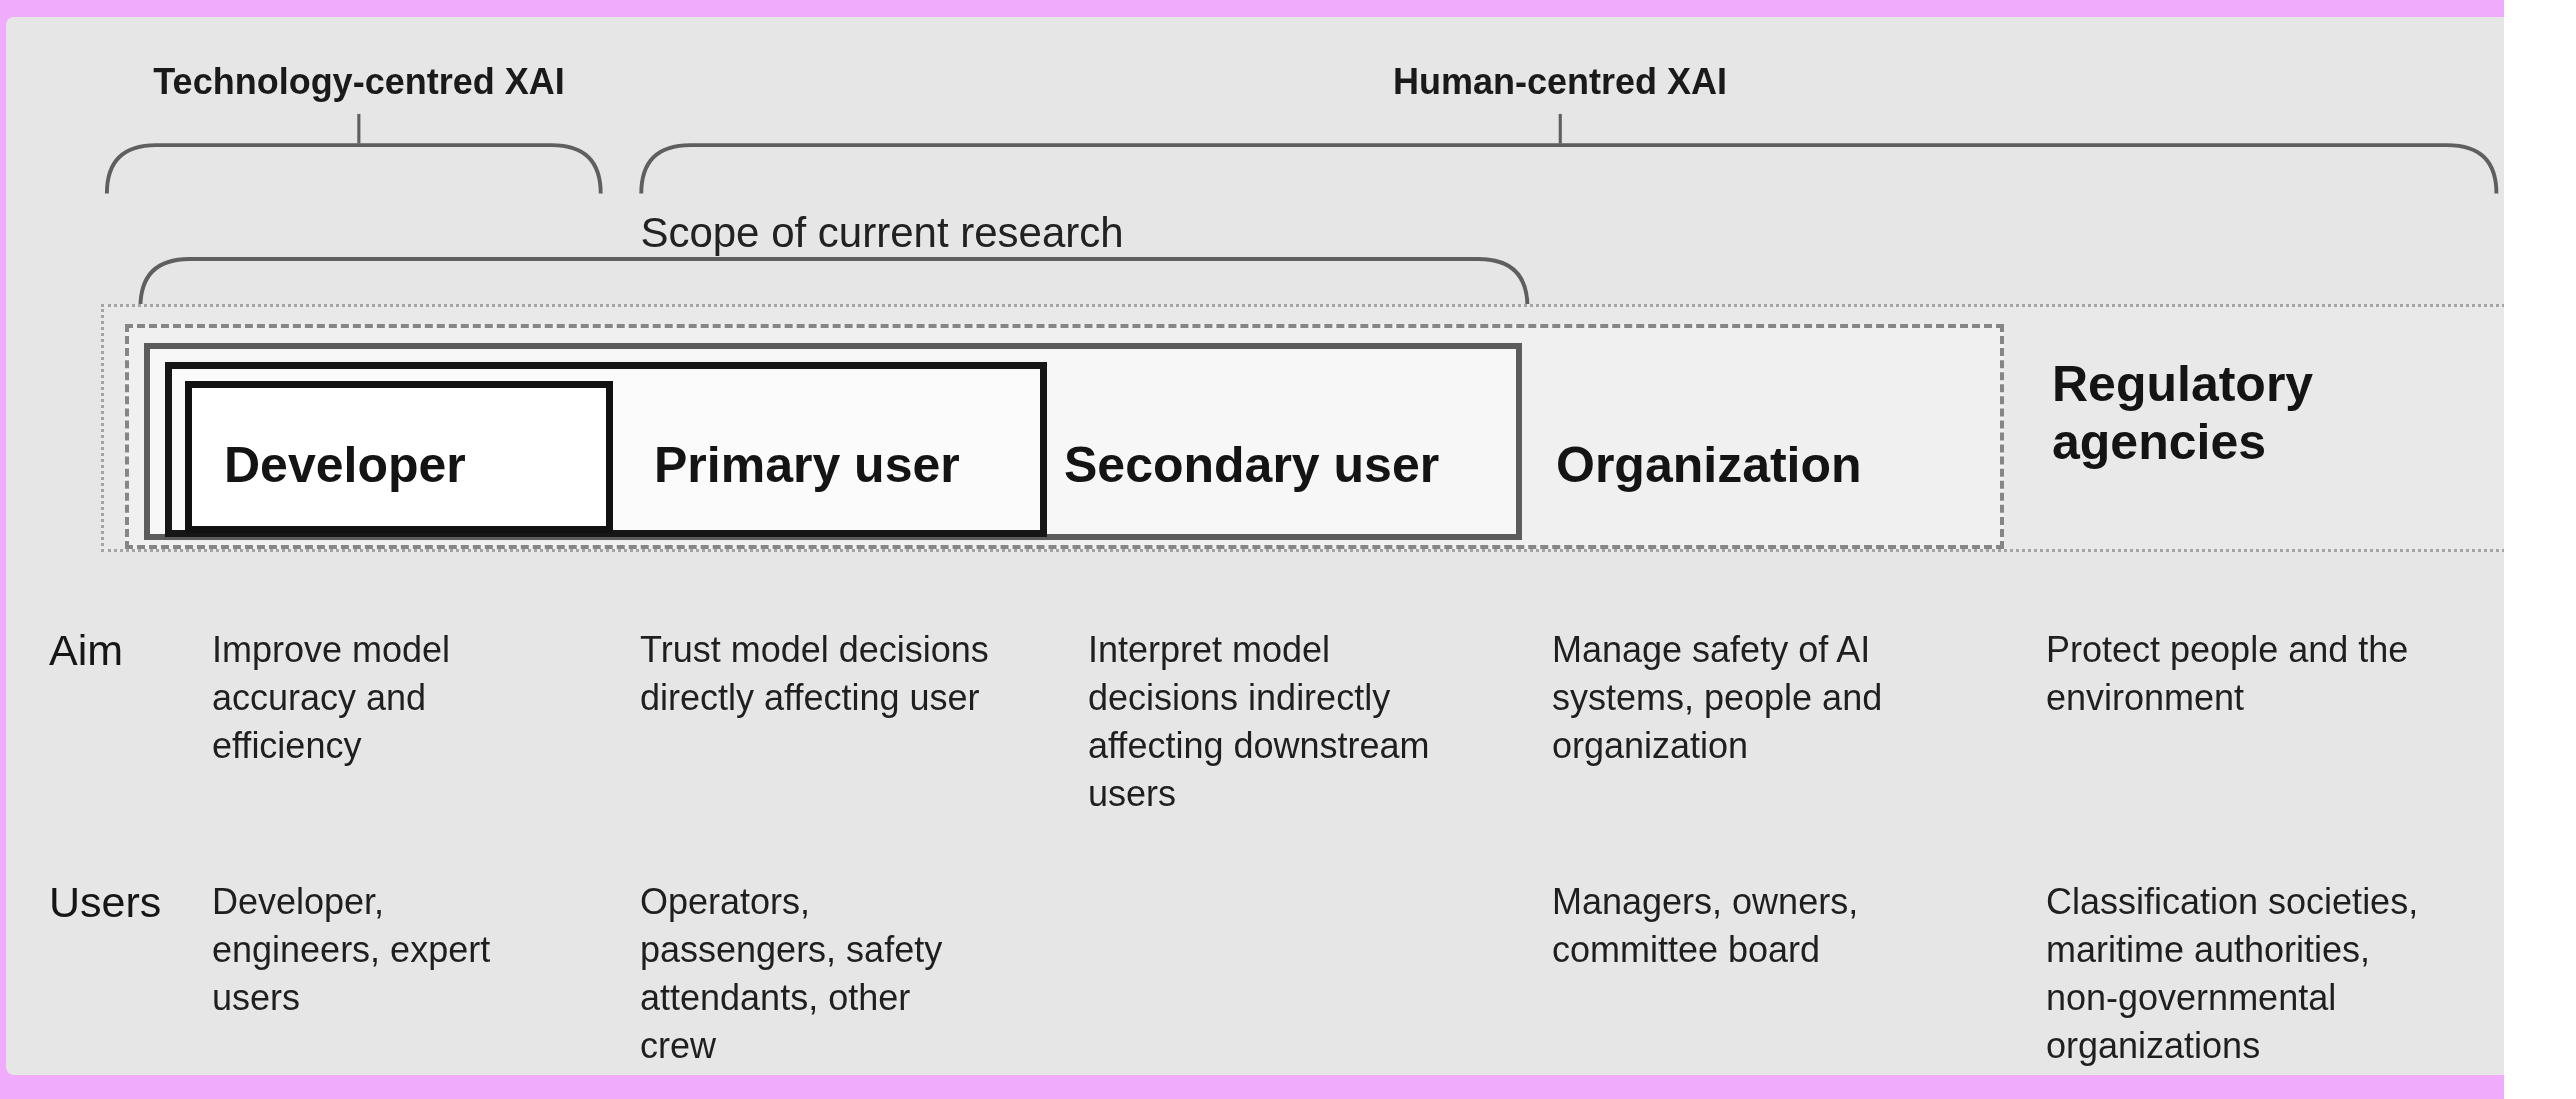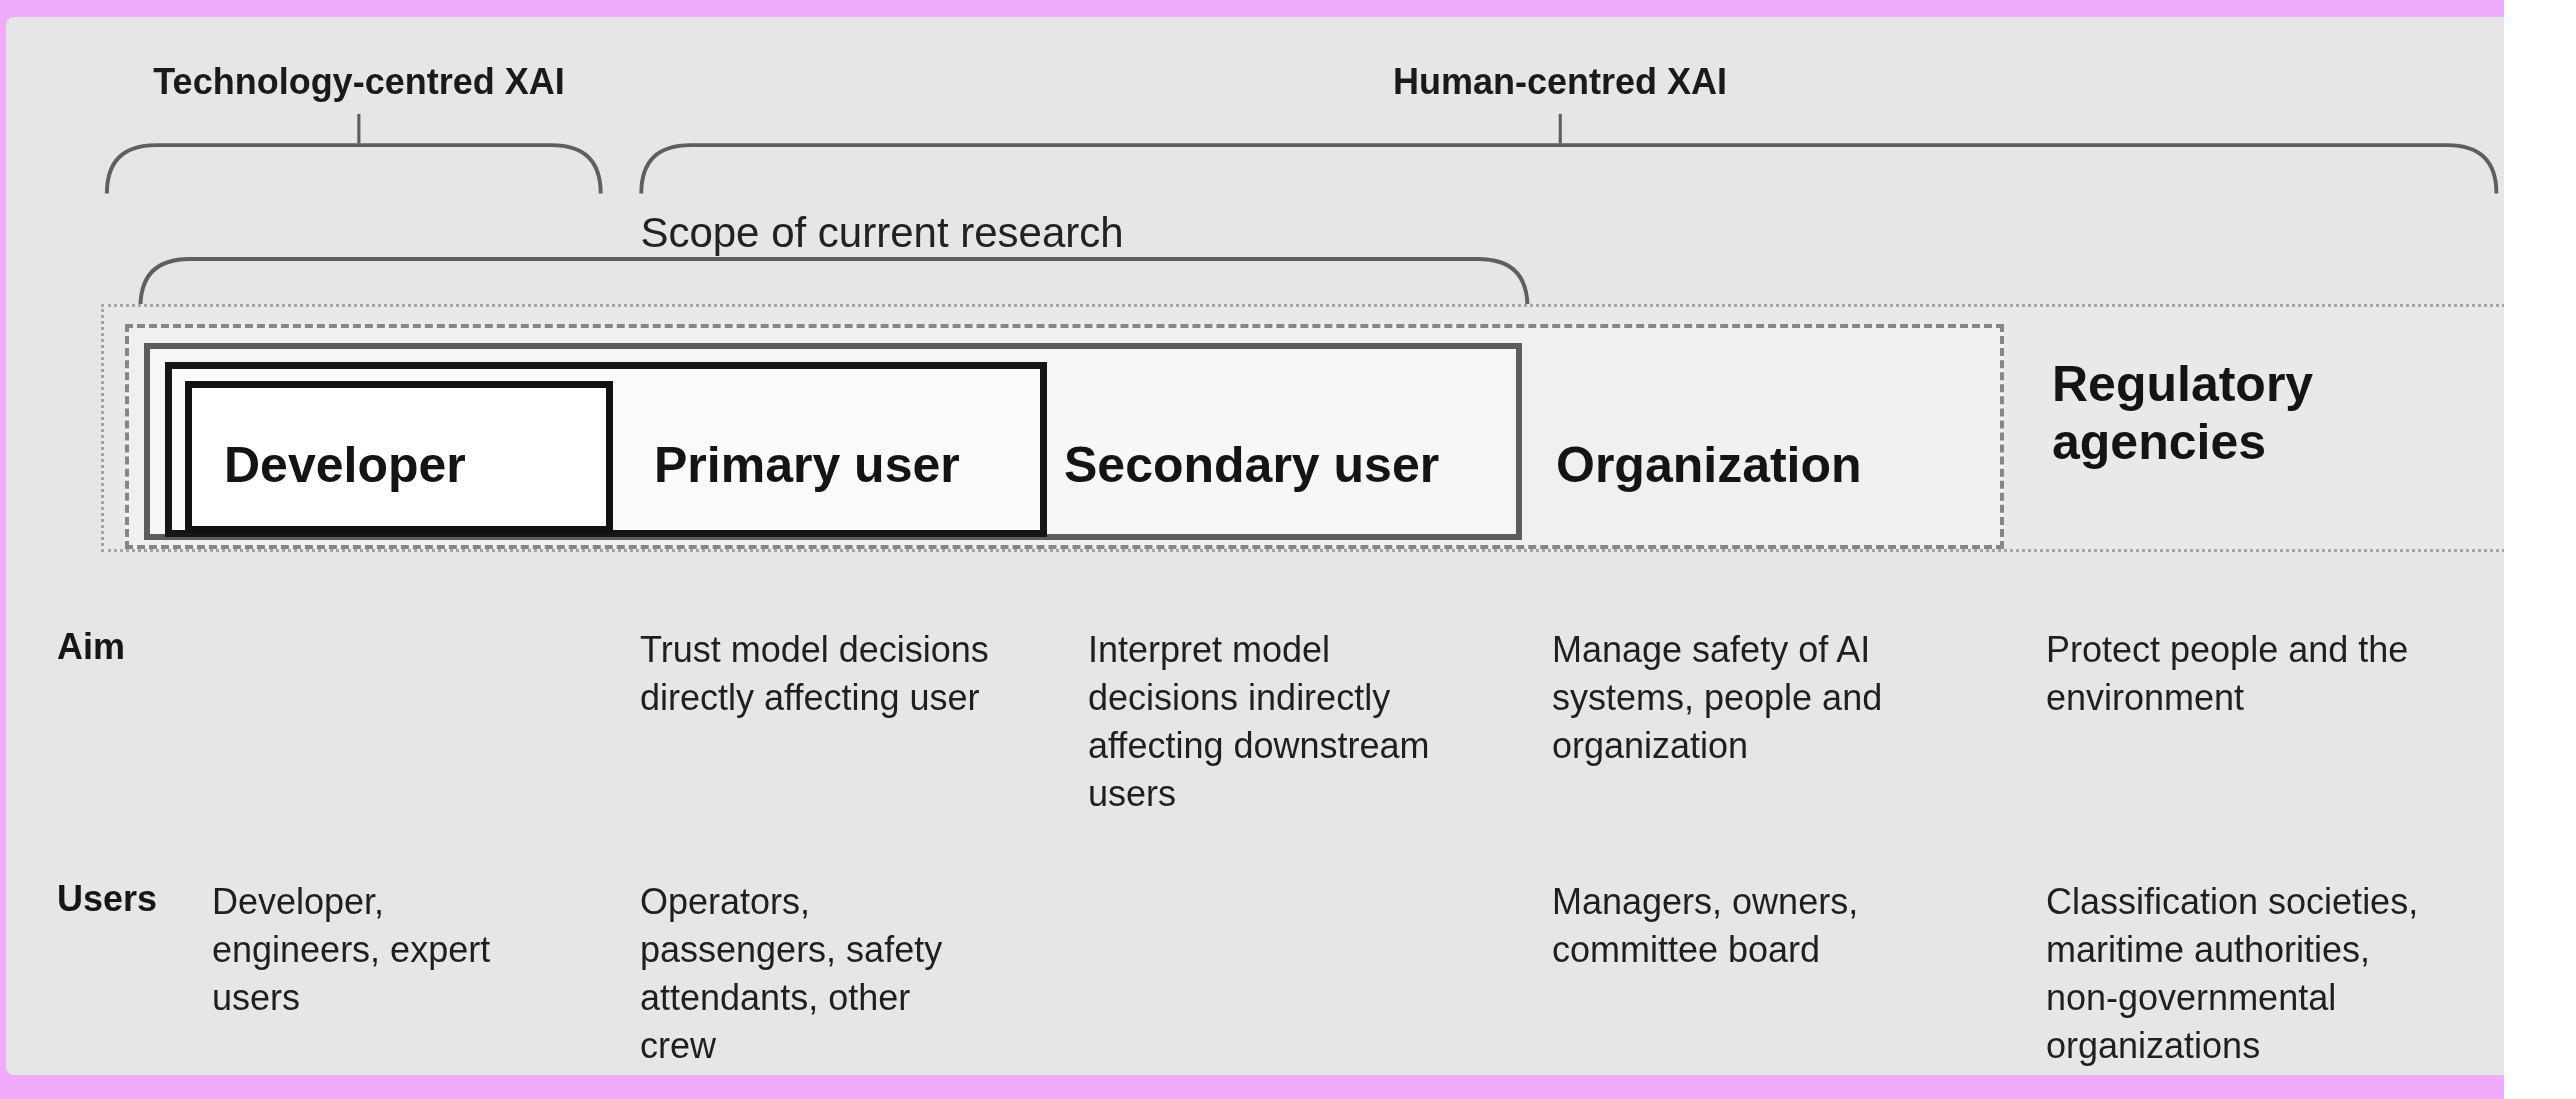--- a/index.html
+++ b/index.html
@@ -76,23 +76,23 @@
     font-size: 50px;
     font-weight: bold;
     line-height: 56px;
     white-space: pre-line;
     color: #141414;
   }
 
   
   .row-label {
     position: absolute;
-    left: 57px;
-    font-size: 36px;
-    font-weight: bold;
+    left: 49px;
+    font-size: 43px;
+    font-weight: normal;
     color: #161616;
   }
   .cell {
     position: absolute;
     font-size: 36px;
     line-height: 48px;
     white-space: pre-line;
     color: #1f1f1f;
   }
   .c1 { left: 212px;  width: 421px; }
@@ -133,20 +133,23 @@
   <div class="box box-developer"></div>
 
   <div class="cat-label" style="left:224px; top:437px;">Developer</div>
   <div class="cat-label" style="left:654px; top:437px;">Primary user</div>
   <div class="cat-label" style="left:1064px; top:437px;">Secondary user</div>
   <div class="cat-label" style="left:1556px; top:437px;">Organization</div>
   <div class="cat-label" style="left:2052px; top:355px; line-height:58px;">Regulatory
 agencies</div>
 
   <div class="row-label r-aim">Aim</div>
+  <div class="cell c1 r-aim">Improve model
+accuracy and
+efficiency</div>
   <div class="cell c2 r-aim">Trust model decisions
 directly affecting user</div>
   <div class="cell c3 r-aim">Interpret model
 decisions indirectly
 affecting downstream
 users</div>
   <div class="cell c4 r-aim">Manage safety of AI
 systems, people and
 organization</div>
   <div class="cell c5 r-aim">Protect people and the

